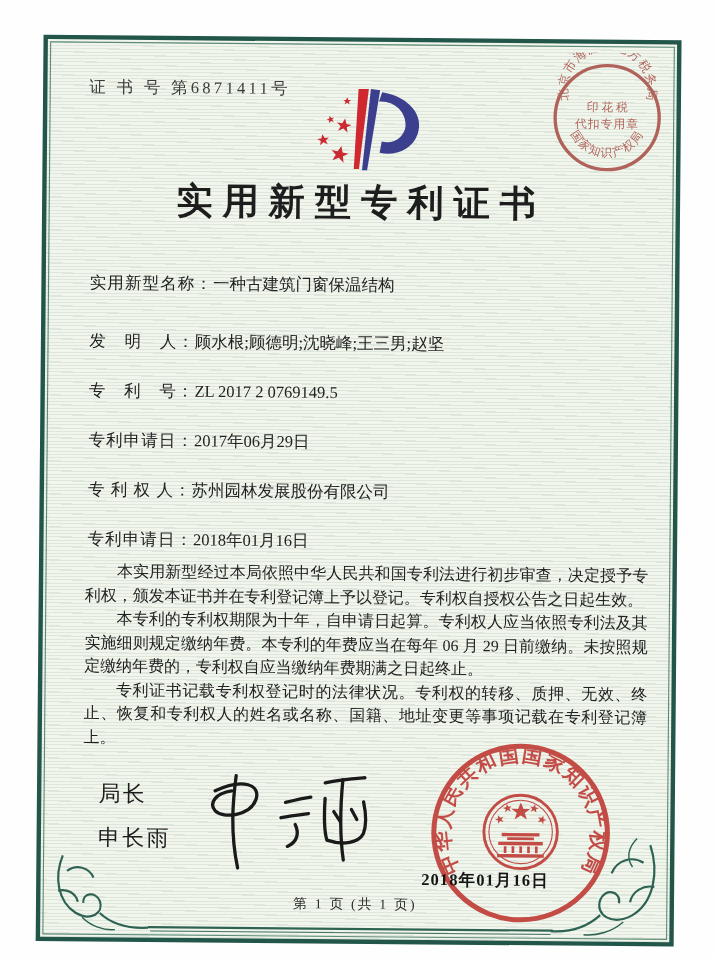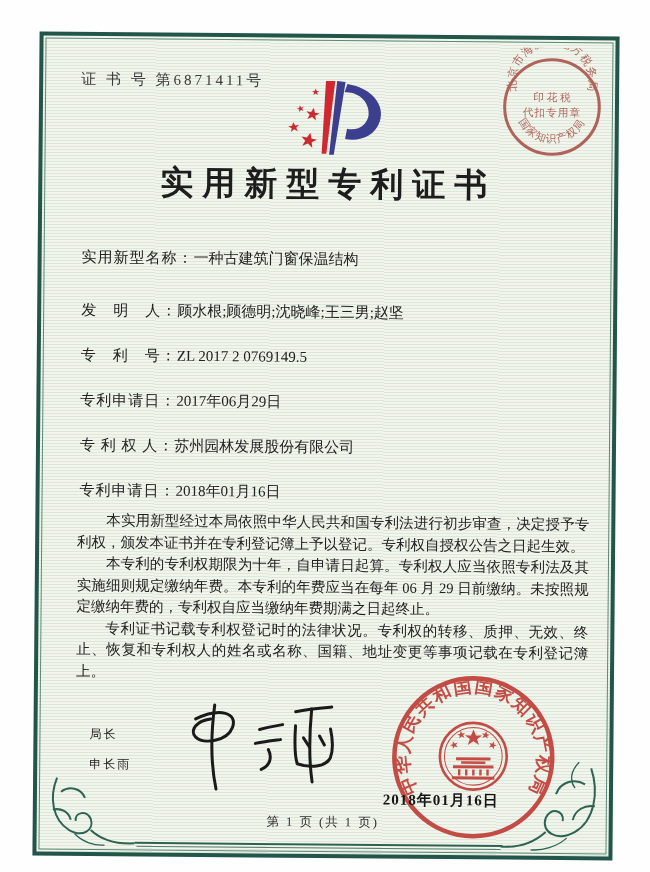--- a/index.html
+++ b/index.html
@@ -32,21 +32,21 @@
   }
   .fields{position:absolute;left:40px;top:212px;width:500px;}
   .field{font-size:15px;color:#222;height:20px;margin-bottom:25px;white-space:nowrap;}
   .field:first-child{margin-bottom:33px;}
   .field .lbl{letter-spacing:1px;}
   .paras{
     position:absolute;left:38px;top:474px;width:512px;
     font-size:14.5px;line-height:21.5px;color:#222;text-align:justify;
   }
   .paras p{margin:0;text-indent:2em;}
-  .signatory{position:absolute;left:52px;top:690px;font-size:12px;color:#1c1c1c;letter-spacing:2px;}
+  .signatory{position:absolute;left:52px;top:672px;font-size:20px;color:#1c1c1c;letter-spacing:2px;}
   .signatory div{margin-bottom:13px;}
   .signature{position:absolute;left:128px;top:660px;width:195px;height:100px;}
   .office-seal{position:absolute;left:350px;top:632px;width:172px;height:172px;opacity:.93;}
   .seal-date{
     position:absolute;left:346px;top:752px;width:180px;font-size:15px;font-weight:600;
     color:#151515;letter-spacing:1px;z-index:5;
   }
   .footer{
     position:absolute;left:0;top:776px;width:100%;text-align:center;
     font-size:12.5px;color:#2c2c2c;letter-spacing:2px;

